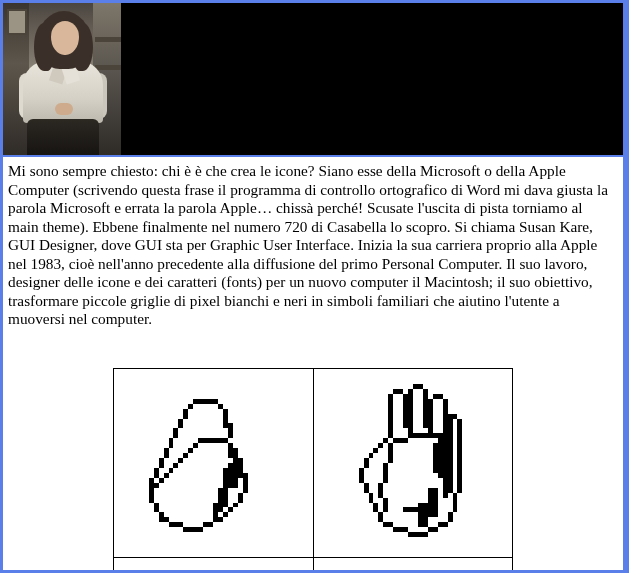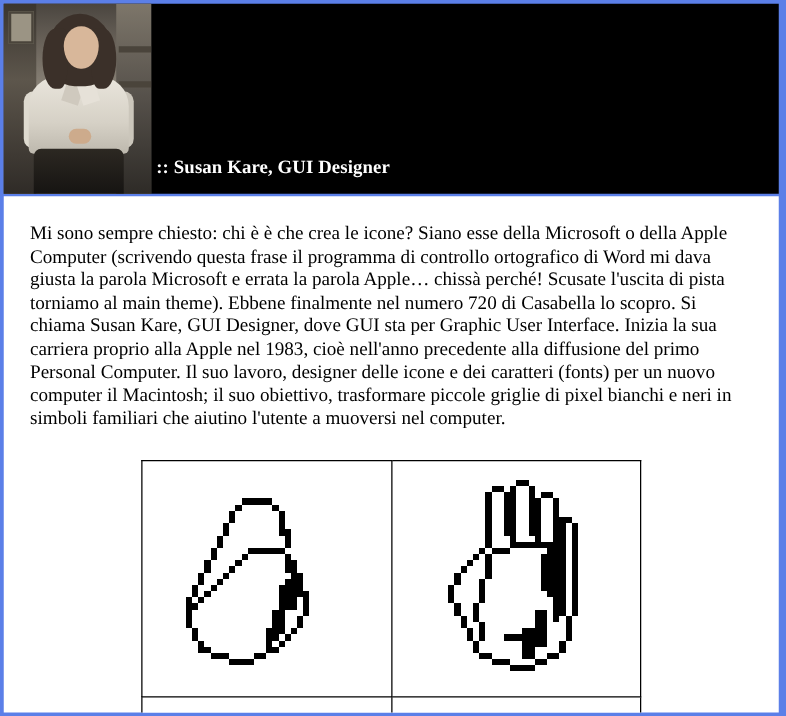--- a/index.html
+++ b/index.html
@@ -132,21 +132,21 @@
     position: absolute;
     left: 3px;
     top: 157px;
     width: 620px;
     height: 413px;
     background: #ffffff;
     box-sizing: border-box;
     overflow: hidden;
   }
   .body-text {
-    margin: 16px;
+    margin: 0;
     padding: 5px 12px 0 5px;
     font-family: "Liberation Serif", serif;
     font-size: 15.3px;
     line-height: 18.5px;
     color: #000000;
     text-align: left;
   }
   
   .icon-table {
     position: absolute;
@@ -195,21 +195,20 @@
       <div class="ph-shirt"></div>
       <div class="ph-collar-l"></div>
       <div class="ph-collar-r"></div>
       <div class="ph-skirt"></div>
       <div class="ph-hair"></div>
       <div class="ph-hair-l"></div>
       <div class="ph-hair-r"></div>
       <div class="ph-face"></div>
       <div class="ph-hand"></div>
     </div>
-    <div class="header-title">:: Susan Kare, GUI Designer</div>
   </div>
 
   <div class="content">
     <p class="body-text">Mi sono sempre chiesto: chi è è che crea le icone? Siano esse della Microsoft o della Apple Computer (scrivendo questa frase il programma di controllo ortografico di Word mi dava giusta la parola Microsoft e errata la parola Apple… chissà perché! Scusate l'uscita di pista torniamo al main theme). Ebbene finalmente nel numero 720 di Casabella lo scopro. Si chiama Susan Kare, GUI Designer, dove GUI sta per Graphic User Interface. Inizia la sua carriera proprio alla Apple nel 1983, cioè nell'anno precedente alla diffusione del primo Personal Computer. Il suo lavoro, designer delle icone e dei caratteri (fonts) per un nuovo computer il Macintosh; il suo obiettivo, trasformare piccole griglie di pixel bianchi e neri in simboli familiari che aiutino l'utente a muoversi nel computer.</p>
 
     <table class="icon-table">
       <tbody>
           <tr>
         <td class="icon-cell">
           <svg class="pixcanvas" width="170" height="168" viewBox="0 0 34 34" shape-rendering="crispEdges">

